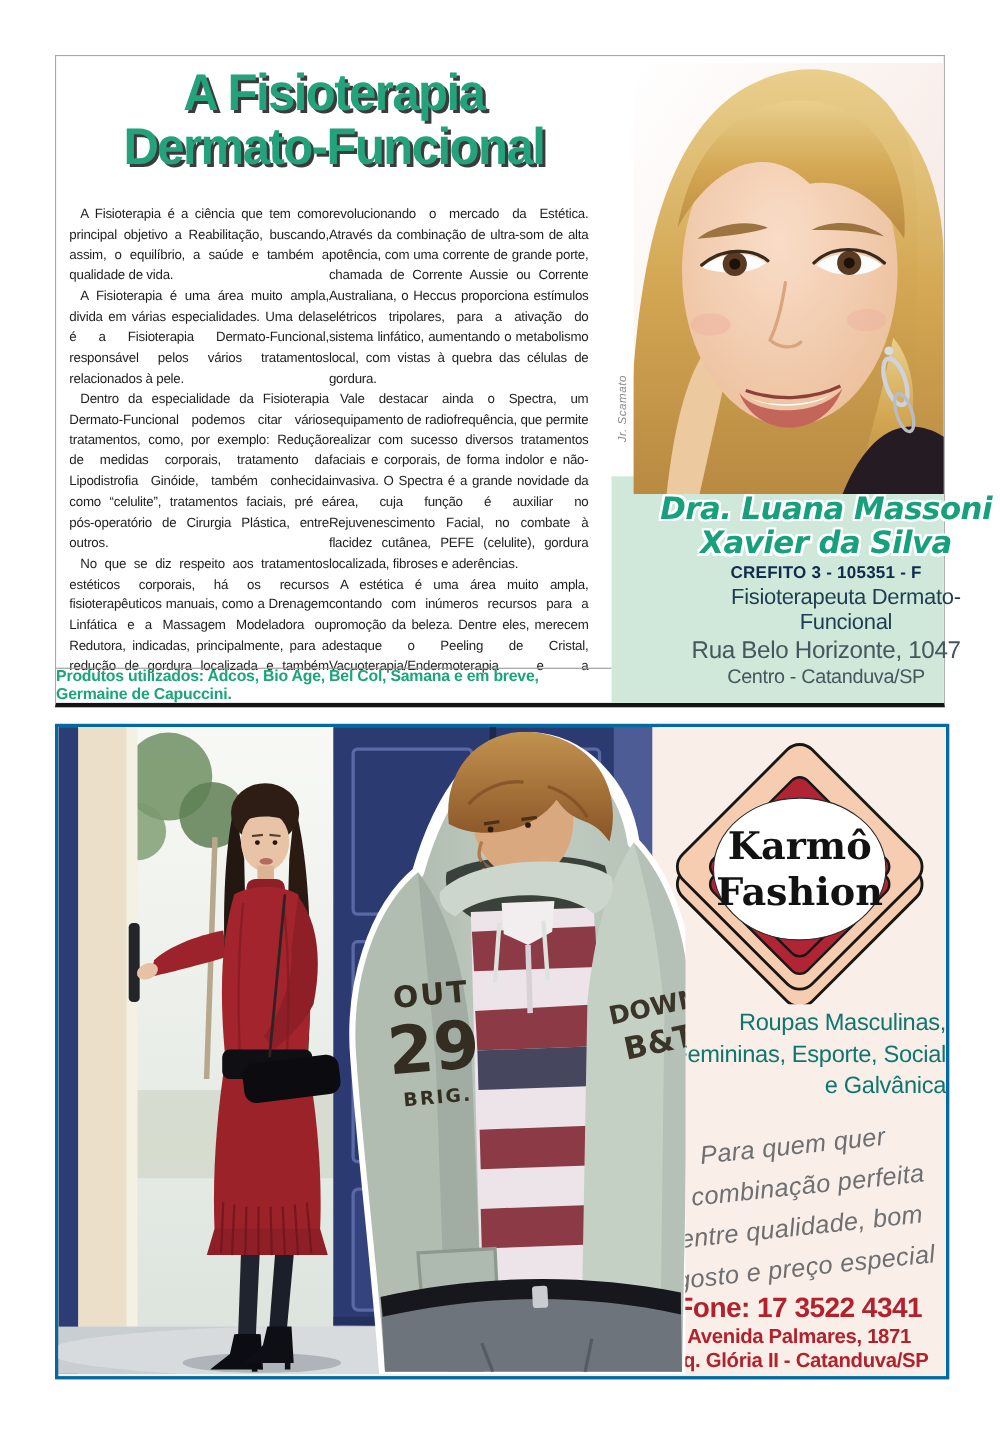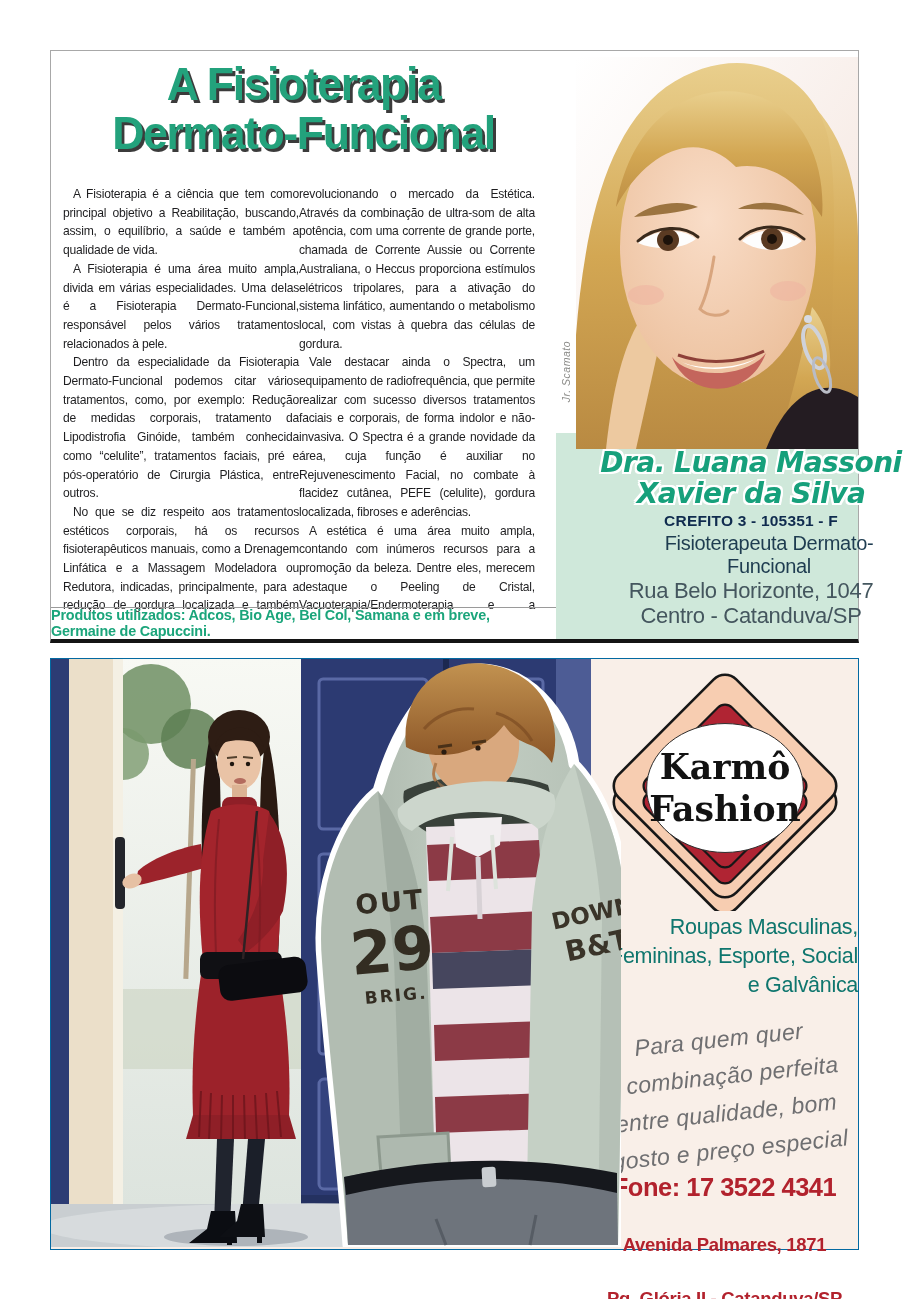--- a/index.html
+++ b/index.html
@@ -27,35 +27,35 @@
   #photo-credit{position:absolute;left:4px;top:290px;writing-mode:vertical-rl;transform:rotate(180deg);
     font-style:italic;font-size:10.5px;color:#8b8b88;letter-spacing:.5px;}
   #doctor-info{position:absolute;left:12px;top:396px;width:302px;text-align:center;margin-left:32px;}
   .doc-name{font-family:"DejaVu Sans",sans-serif;font-style:italic;font-weight:bold;font-size:28px;line-height:31px;
     color:#16a07b;letter-spacing:-.5px;
     text-shadow:-2px -2px 0 #fff,2px -2px 0 #fff,-2px 2px 0 #fff,2px 2px 0 #fff,0 -2px 0 #fff,0 2px 0 #fff,-2px 0 0 #fff,2px 0 0 #fff;}
   .doc-crefito{margin-top:3px;font-weight:bold;font-size:15.5px;color:#0f2b4e;letter-spacing:.2px;}
   .doc-spec{margin-top:2px;font-size:20px;color:#1e3c50;letter-spacing:-.3px;padding-left:36px;}
   .doc-phone{margin-top:7px;font-weight:bold;font-size:24.5px;color:#16a07b;letter-spacing:-.5px;}
   .doc-addr{font-size:22px;line-height:25px;color:#44565e;letter-spacing:-.3px;}
-  .doc-addr2{font-size:22px;line-height:25px;color:#44565e;letter-spacing:-.3px;}
+  .doc-addr2{font-size:18px;line-height:25px;color:#44565e;letter-spacing:-.3px;}
 
   
-  #bottom-ad{left:50px;top:658px;width:807px;height:590px;border:1px solid #0369a1;background:#f9efe8;}
+  #bottom-ad{left:50px;top:658px;width:807px;height:590px;border:3px solid #0369a1;background:#f9efe8;}
   #scene{position:absolute;left:0;top:0;width:546px;height:588px;}
   #fashion-panel{position:absolute;left:540px;top:0;width:267px;height:588px;background:#f9efe8;}
   #cutout{position:absolute;left:235px;top:0;width:335px;height:588px;z-index:3;}
   #logo-wrap{position:absolute;left:50%;top:8px;transform:translateX(-50%);width:238px;height:244px;}
   #tagline{position:absolute;left:0;top:254px;width:267px;text-align:right;color:#0f766e;
     font-size:21.5px;line-height:29px;letter-spacing:-.3px;}
   #slogan{position:absolute;left:-14px;top:362px;width:295px;text-align:center;color:#6f6f71;
     font-style:italic;font-size:23px;line-height:37px;letter-spacing:.3px;transform:rotate(-6deg);}
   #fashion-contact{position:absolute;left:0;top:514px;width:267px;text-align:center;color:#b2222d;}
   .f-phone{font-weight:bold;font-size:25.5px;letter-spacing:-.5px;}
-  .f-addr{font-weight:bold;font-size:18.5px;line-height:22px;letter-spacing:-.3px;margin-top:32px;}
+  .f-addr{font-weight:bold;font-size:18.5px;line-height:22px;letter-spacing:-.3px;}
 </style>
 </head>
 <body>
 
 <div id="top-ad" class="abs">
   <div id="top-left">
     <div class="ad-title">
       <div>A Fisioterapia</div>
       <div>Dermato-Funcional</div>
     </div>

